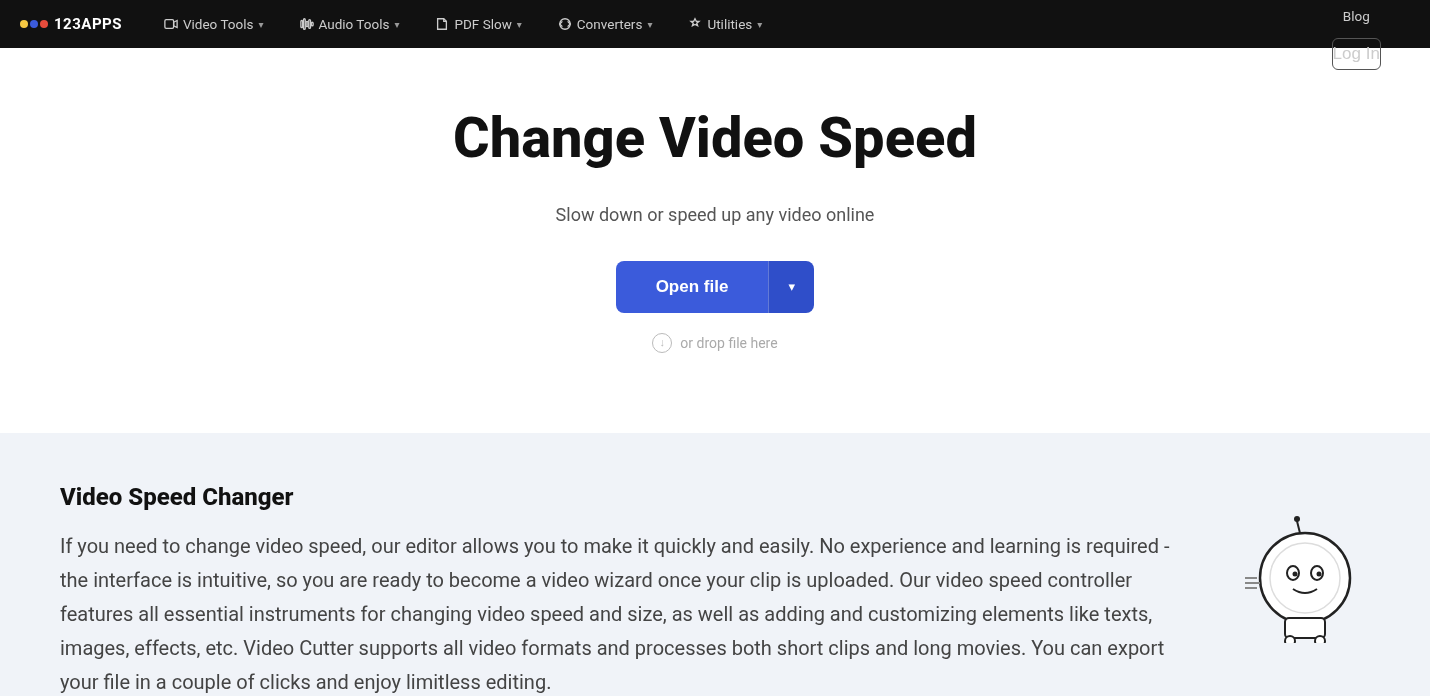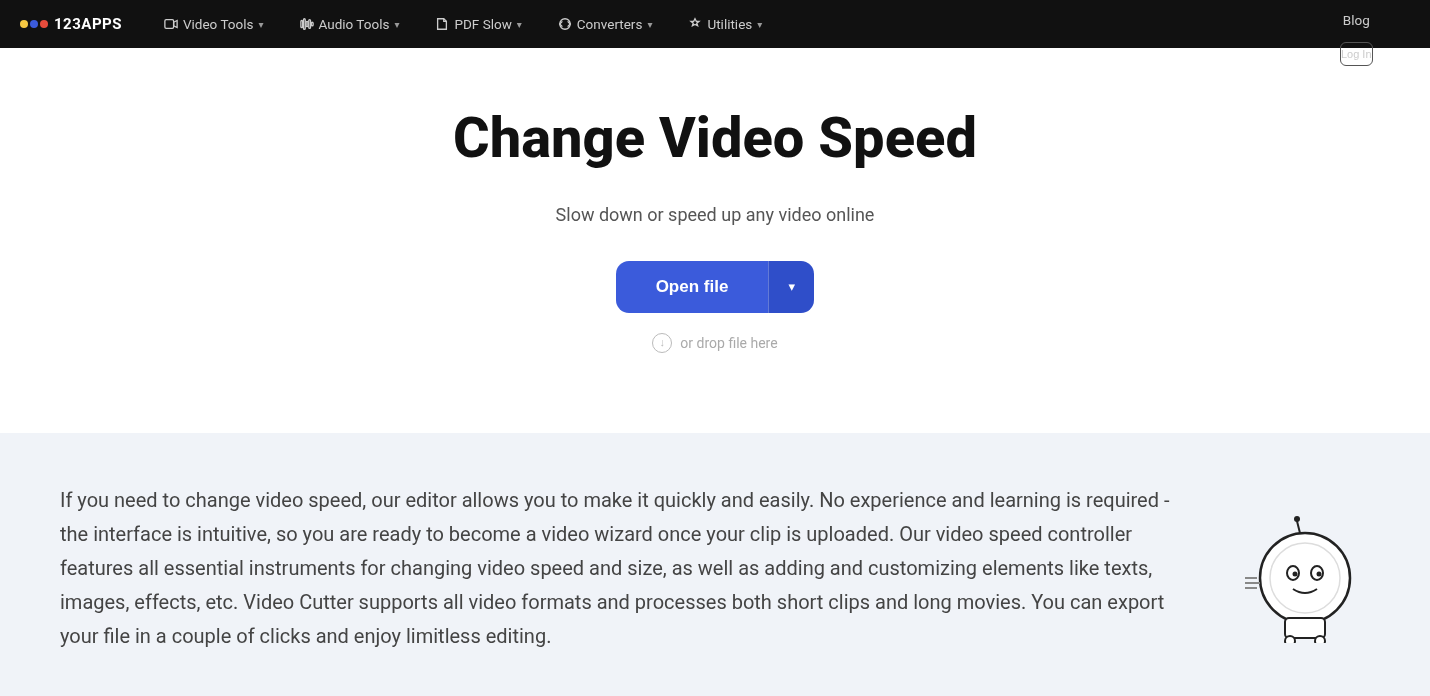--- a/index.html
+++ b/index.html
@@ -77,21 +77,21 @@
       color: #ccc;
       font-size: 13.5px;
       cursor: pointer;
     }
     .nav-login {
       background: transparent;
       border: 1px solid #555;
       color: #ccc;
       padding: 5px 0;
       border-radius: 6px;
-      font-size: 11px;
+      font-size: 17px;
       cursor: pointer;
     }
 
     
     .hero {
       display: flex;
       flex-direction: column;
       align-items: center;
       padding: 60px 20px 80px;
       background: #fff;
@@ -106,21 +106,21 @@
     }
     .hero-subtitle {
       font-size: 18px;
       color: #555;
       text-align: center;
       margin-bottom: 36px;
       margin-top: 16px;
     }
     .open-file-group {
       display: flex;
-      border-radius: 13px;
+      border-radius: 8px;
       overflow: hidden;
       margin-bottom: 20px;
       justify-content: flex-end;
     }
     .open-file-btn {
       background: #3b5bdb;
       color: #fff;
       border: none;
       padding: 0 40px;
       height: 52px;
@@ -273,20 +273,21 @@
     </button>
   </div>
   <div class="drop-hint">
     <div class="drop-icon">↓</div>
     <span>or drop file here</span>
   </div>
 </section>
 
 <section class="info-section">
   <div class="info-text">
+    <h2 class="info-title">Video Speed Changer</h2>
     <p class="info-body">If you need to change video speed, our editor allows you to make it quickly and easily. No experience and learning is required - the interface is intuitive, so you are ready to become a video wizard once your clip is uploaded. Our video speed controller features all essential instruments for changing video speed and size, as well as adding and customizing elements like texts, images, effects, etc. Video Cutter supports all video formats and processes both short clips and long movies. You can export your file in a couple of clicks and enjoy limitless editing.</p>
   </div>
   <div class="info-illustration">
     <svg width="150" height="150" viewBox="0 0 150 150" fill="none">
 
       <circle cx="90" cy="85" r="45" stroke="#222" stroke-width="2.5" fill="white"></circle>
       <circle cx="90" cy="85" r="35" stroke="#ddd" stroke-width="1.5" fill="white"></circle>
 
       <ellipse cx="78" cy="80" rx="6" ry="7" fill="white" stroke="#222" stroke-width="2"></ellipse>
       <ellipse cx="102" cy="80" rx="6" ry="7" fill="white" stroke="#222" stroke-width="2"></ellipse>

